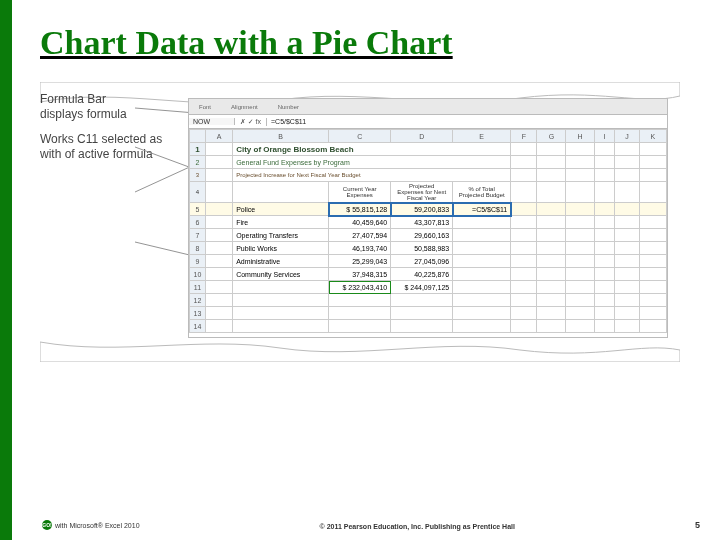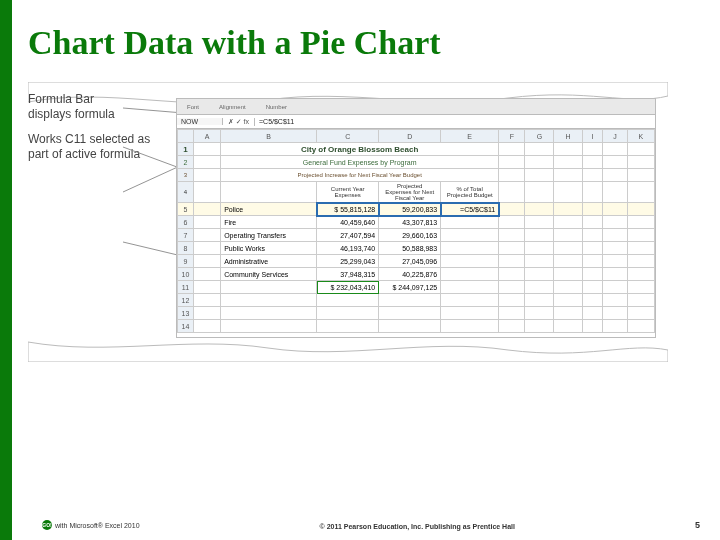--- a/index.html
+++ b/index.html
@@ -1,18 +1,18 @@
 <!DOCTYPE html>
 <html><head>
 <meta charset="utf-8">
 <style>
   * { box-sizing: border-box; }
   body { margin:0; font-family: Arial, sans-serif; width:720px; height:540px; background:#fff; position:relative; overflow:hidden; }
   .green-bar { position:absolute; left:0; top:0; bottom:0; width:12px; background:#0a7a0a; }
-  .slide { position:absolute; left:12px; right:0; top:0; bottom:0; padding:18px 28px 12px 16px; }
+  .slide { position:absolute; left:12px; right:0; top:0; bottom:0; padding:18px 28px 12px 28px;text-decoration:underline; }
   .title { color:#0a7a0a; font-family: Georgia, 'Times New Roman', serif; font-size:34px; font-weight:bold; margin-top:6px; margin-bottom:20px; }
 
   .illus { position:relative; width:640px; height:260px; margin-top:30px; }
   .wavy-top, .wavy-bot { position:absolute; left:0; width:640px; height:28px; }
   .wavy-top { top:-10px; }
   .wavy-bot { bottom:-10px; }
 
   .callouts { position:absolute; left:0; top:0; width:140px; font-size:12px; color:#444; line-height:1.25; }
   .callouts .co { margin-bottom:10px; }
 
@@ -21,21 +21,21 @@
   .ribbon span { margin:0 10px; }
   .formula-row { height:14px; display:flex; align-items:center; border-bottom:1px solid #bbb; font-size:7px; }
   .namebox { width:46px; border-right:1px solid #bbb; padding:0 4px; color:#333; background:#f6f6f6; }
   .fx-btns { width:32px; border-right:1px solid #bbb; text-align:center; color:#555; }
   .formula-val { flex:1; padding:0 4px; color:#222; }
 
   table.grid { border-collapse:collapse; width:100%; font-size:7px; }
   table.grid th, table.grid td { border:1px solid #ccc; padding:1px 3px; height:13px; }
   table.grid th { background:#eaf0f6; font-weight:normal; color:#555; text-align:center; }
   .rh { background:#eaf0f6; text-align:center; width:16px; color:#555; }
-  .spanhdr { text-align:center; color:#3b5b3b; }
+  .spanhdr { color:#3b5b3b; }
   .title-row td { font-weight:bold; color:#2f4f2f; font-size:8px; }
   .sub-row td { color:#3b6b3b; }
   .small-row td { color:#6a4f2f; font-size:6px; }
   .colhdr td { color:#333; font-size:6px; text-align:center; }
   .active-range { outline:2px solid #2b6cb0; outline-offset:-1px; }
   .sel-green { outline:1.5px solid #1a8a1a; outline-offset:-1px; }
   .num { text-align:right; }
   tr.hl td { background:#fffbe6; }
 
   .lead { position:absolute; stroke:#888; stroke-width:0.9; fill:none; }
@@ -58,21 +58,21 @@
         <path d="M0,20 C80,5 160,30 240,18 C320,6 400,28 480,16 C560,6 600,24 640,14 L640,0 L0,0 Z" fill="#fff" stroke="#bbb" stroke-width="1"></path>
       </svg>
 
     <div class="callouts">
       <div class="co">
         <div>Formula Bar</div>
         <div>displays formula</div>
       </div>
       <div class="co">
         <div>Works C11 selected as</div>
-        <div>part of active formula</div>
+        <div>with of active formula</div>
       </div>
     </div>
 
     <svg class="lead" style="left:0;top:0;width:640px;height:260px;position:absolute;">
       <path d="M95,16 L240,28"></path>
       <path d="M95,55 L238,108"></path>
       <path d="M95,100 L248,30"></path>
       <path d="M95,150 L242,185"></path>
     </svg>
 

